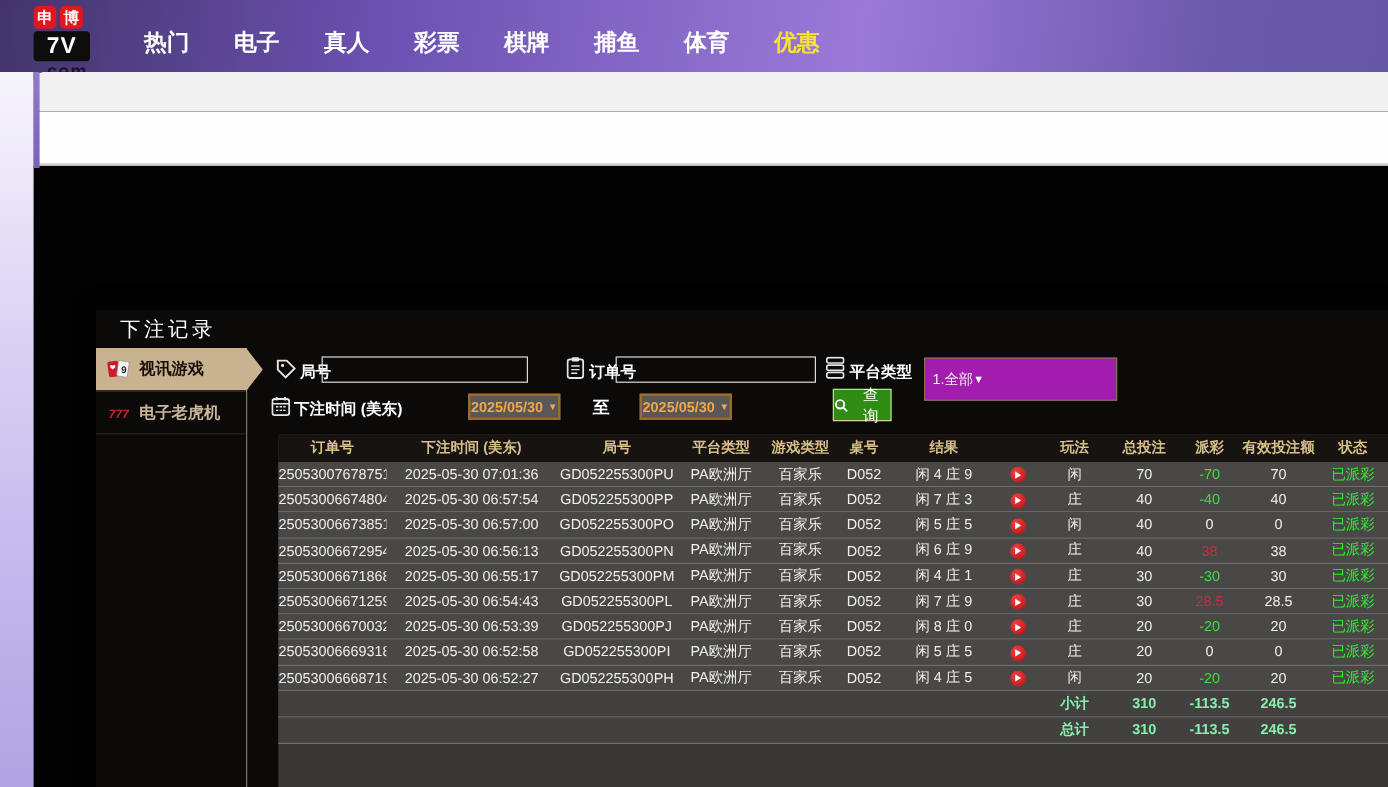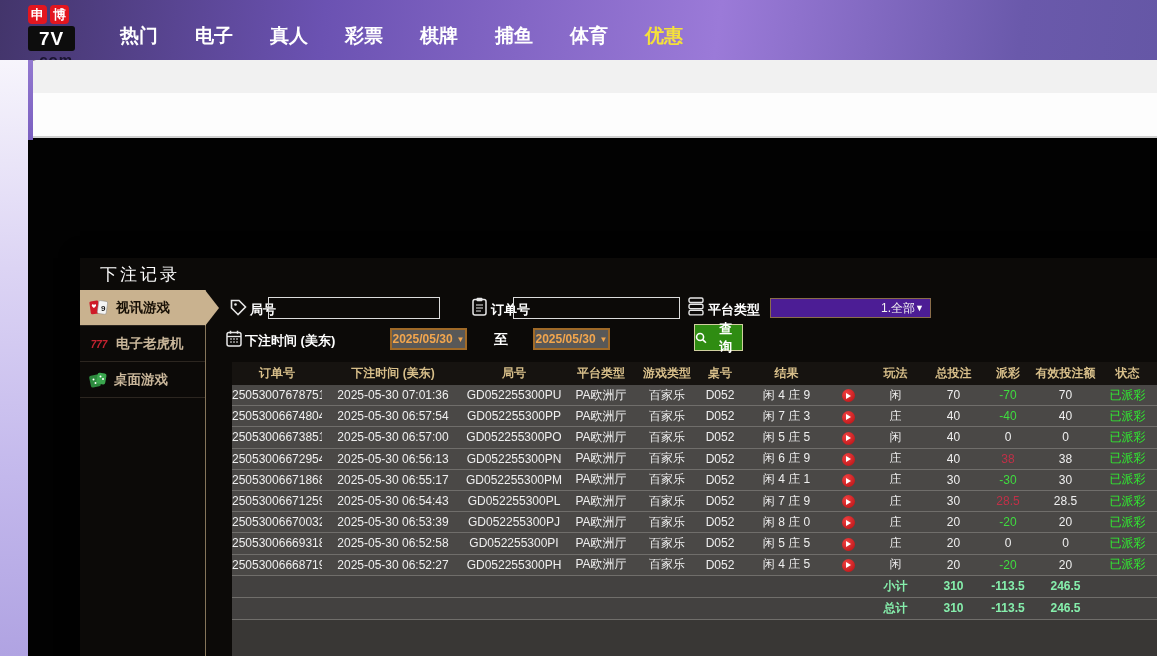--- a/index.html
+++ b/index.html
@@ -79,26 +79,26 @@
   .modal-title { position:absolute; left:20px; top:5px; color:#fff; font-size:17px; letter-spacing:3px; font-weight:normal; }
   .tabcol { position:absolute; left:0; top:32px; bottom:0; width:126px; border-right:1px solid #85755a; background:#0c0a08; }
   .tab { position:relative; height:36px; display:flex; align-items:center; gap:7px; padding-left:9px;
     border-bottom:1px solid #2c2620; color:#c9b69a; font-size:13.5px; font-weight:bold; cursor:pointer; white-space:nowrap; }
   .tab.sel { background:#c9b28f; color:#181006; }
   .tab.sel::after { content:""; position:absolute; right:-14px; top:0; border-top:18px solid transparent;
     border-bottom:18px solid transparent; border-left:14px solid #c9b28f; z-index:6; }
 
   .flabel { position:absolute; color:#fff; font-size:13px; font-weight:bold; white-space:nowrap; }
   .finput { position:absolute; height:22px; background:transparent; border:1px solid #dcdcdc; color:#fff; font-size:12px; padding:0 5px; outline:none; }
-  .fselect { position:absolute; height:20px; background:#4c1d95; border:1px solid #8a6d4a; color:#f2f2f2; font-size:12px;
-    display:flex; align-items:center; justify-content:flex-end; padding:0 6px; cursor:pointer; }
+  .fselect { position:absolute; height:36px; background:#a21caf; border:1px solid #8a6d4a; color:#f2f2f2; font-size:12px;
+    display:flex; align-items:center; justify-content:flex-start; padding:0 6px; cursor:pointer; }
   .datebtn { position:absolute; width:77px; height:22px; background:#585858; border:2px solid #a06a28; color:#f2a64e;
     font-size:12px; font-weight:bold; display:flex; align-items:center; justify-content:center; gap:4px; cursor:pointer; }
   .searchbtn { position:absolute; left:614px; top:66px; width:49px; height:27px; background:#2f8c12; border:1px solid #cfcf9f;
-    color:#fff; font-size:13px; font-weight:bold; display:flex; align-items:center; justify-content:center; gap:12px; cursor:pointer; }
+    color:#fff; font-size:13px; font-weight:normal; display:flex; align-items:center; justify-content:center; gap:12px; cursor:pointer; }
 
   .tablewrap { position:absolute; left:152px; top:104px; right:0; bottom:0; background:#393735; }
   .trow, .thead { display:grid; grid-template-columns:90px 142px 100px 74px 58px 48px 85px 38px 57px 59px 50px 65px 59px; align-items:center; }
   .thead { height:23px; background:#161310; }
   .thead .tcell { color:#d8bf8a; font-weight:bold; font-size:12px; }
   .trow { height:21.2px; background:#4a4846; border-bottom:1px solid #706e6b; }
   .trow.totals { background:#434140; height:22px; }
   .tcell { text-align:center; color:#efefef; font-size:12px; white-space:nowrap; overflow:hidden; }
   .tcell.green { color:#3fdc3f; }
   .tcell.red { color:#c03048; }
@@ -282,31 +282,20 @@
             <text x="14.3" y="10.5" font-size="8" fill="#1a1a1a" text-anchor="middle" font-weight="bold">9</text>
           </svg>
         <span>视讯游戏</span>
       </div>
       <div class="tab">
         <svg width="20" height="12" viewBox="0 0 22 12">
             <text x="11" y="10.5" font-size="11" font-weight="bold" font-style="italic" fill="#c42330" text-anchor="middle">777</text>
           </svg>
         <span>电子老虎机</span>
       </div>
-      <div class="tab">
-        <svg width="18" height="16" viewBox="0 0 18 16">
-            <rect x="1" y="3" width="10" height="12" rx="2" fill="#2d8a3e" transform="rotate(-12 6 9)"></rect>
-            <rect x="8" y="1" width="9" height="11" rx="2" fill="#3aa64e" transform="rotate(10 12 6)"></rect>
-            <circle cx="11.5" cy="4.5" r="1" fill="#fff"></circle>
-            <circle cx="14" cy="7" r="1" fill="#fff"></circle>
-            <circle cx="4.5" cy="7.5" r="1" fill="#fff"></circle>
-            <circle cx="6.5" cy="11" r="1" fill="#fff"></circle>
-          </svg>
-        <span>桌面游戏</span>
-      </div>
     </div>
 
     <svg class="abs" style="left:150px;top:41px" width="17" height="17" viewBox="0 0 17 17">
         <path d="M1.5 8 L8 1.5 h7.5 V9 L9 15.5 z" fill="none" stroke="#e6e6e6" stroke-width="1.6" transform="rotate(-90 8.5 8.5)"></path>
         <circle cx="11.5" cy="5.5" r="1.3" fill="#e6e6e6" transform="rotate(-90 8.5 8.5)"></circle>
       </svg>
     <div class="flabel" style="left:170px;top:43px">局号</div>
     <input class="finput" style="left: 188px; top: 39px; width: 172px;" value="">
 
     <svg class="abs" style="left:392px;top:39px" width="15" height="19" viewBox="0 0 15 19">

